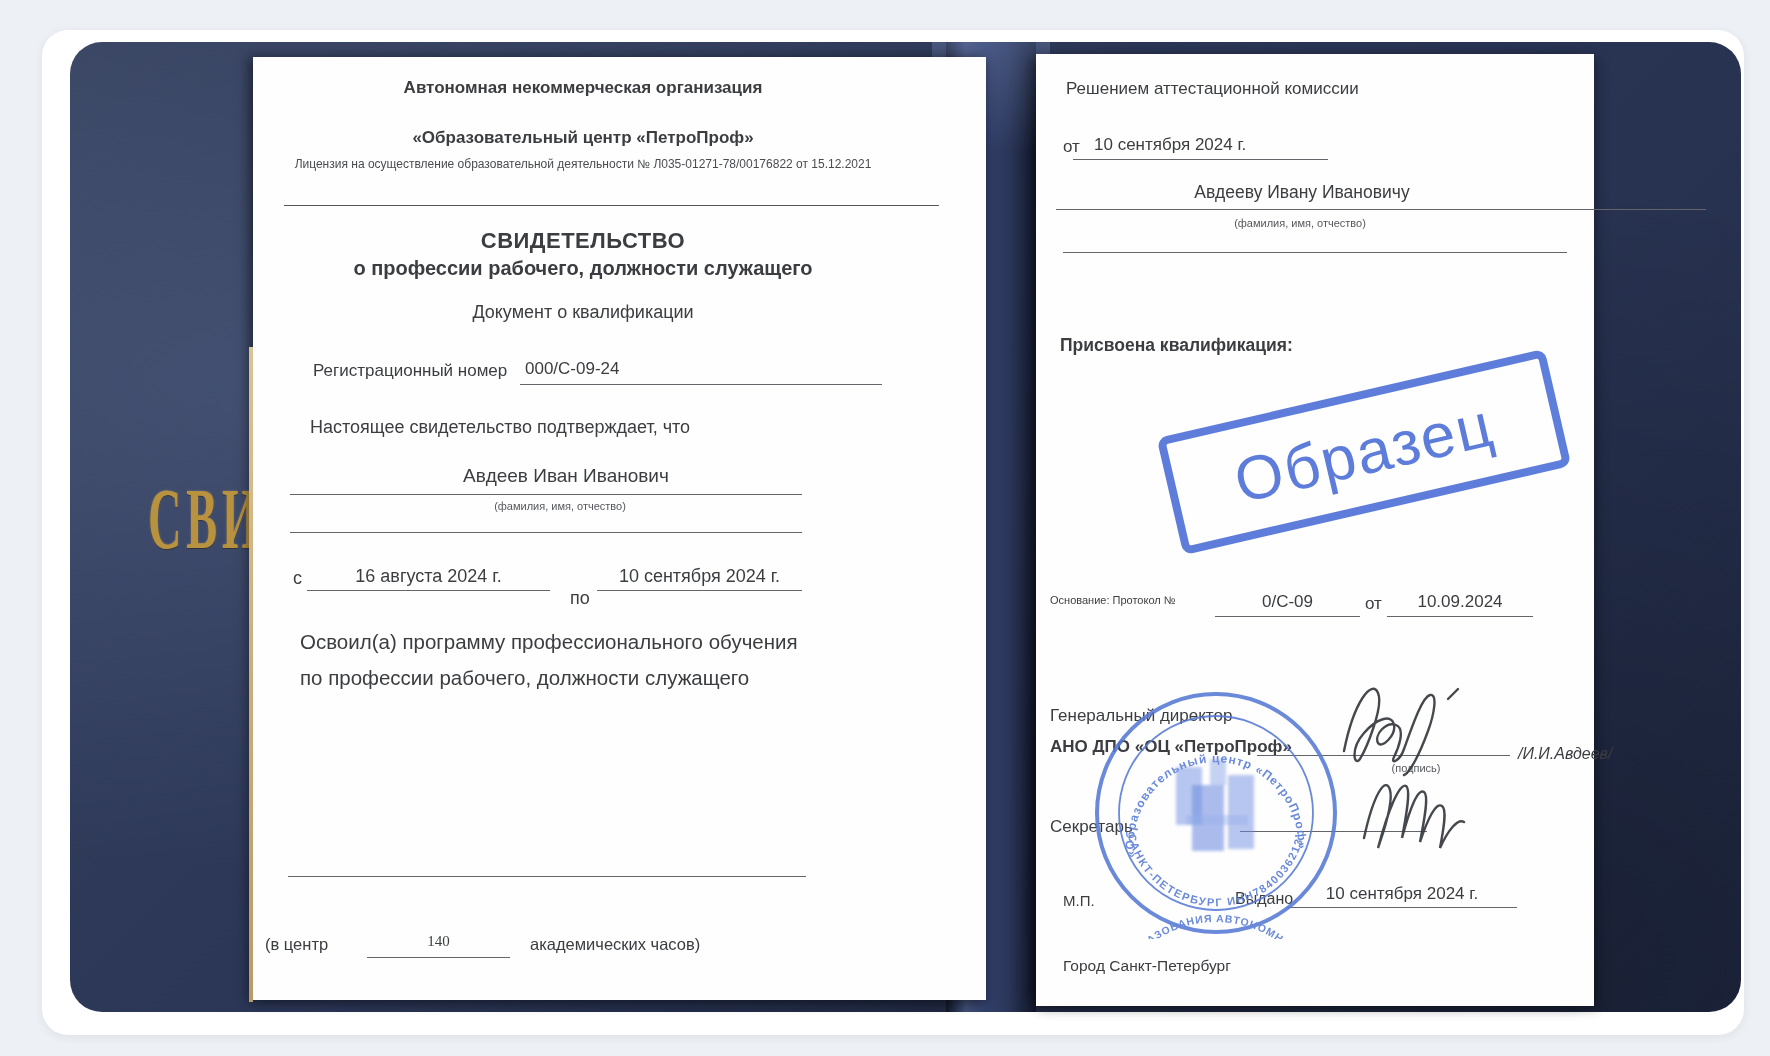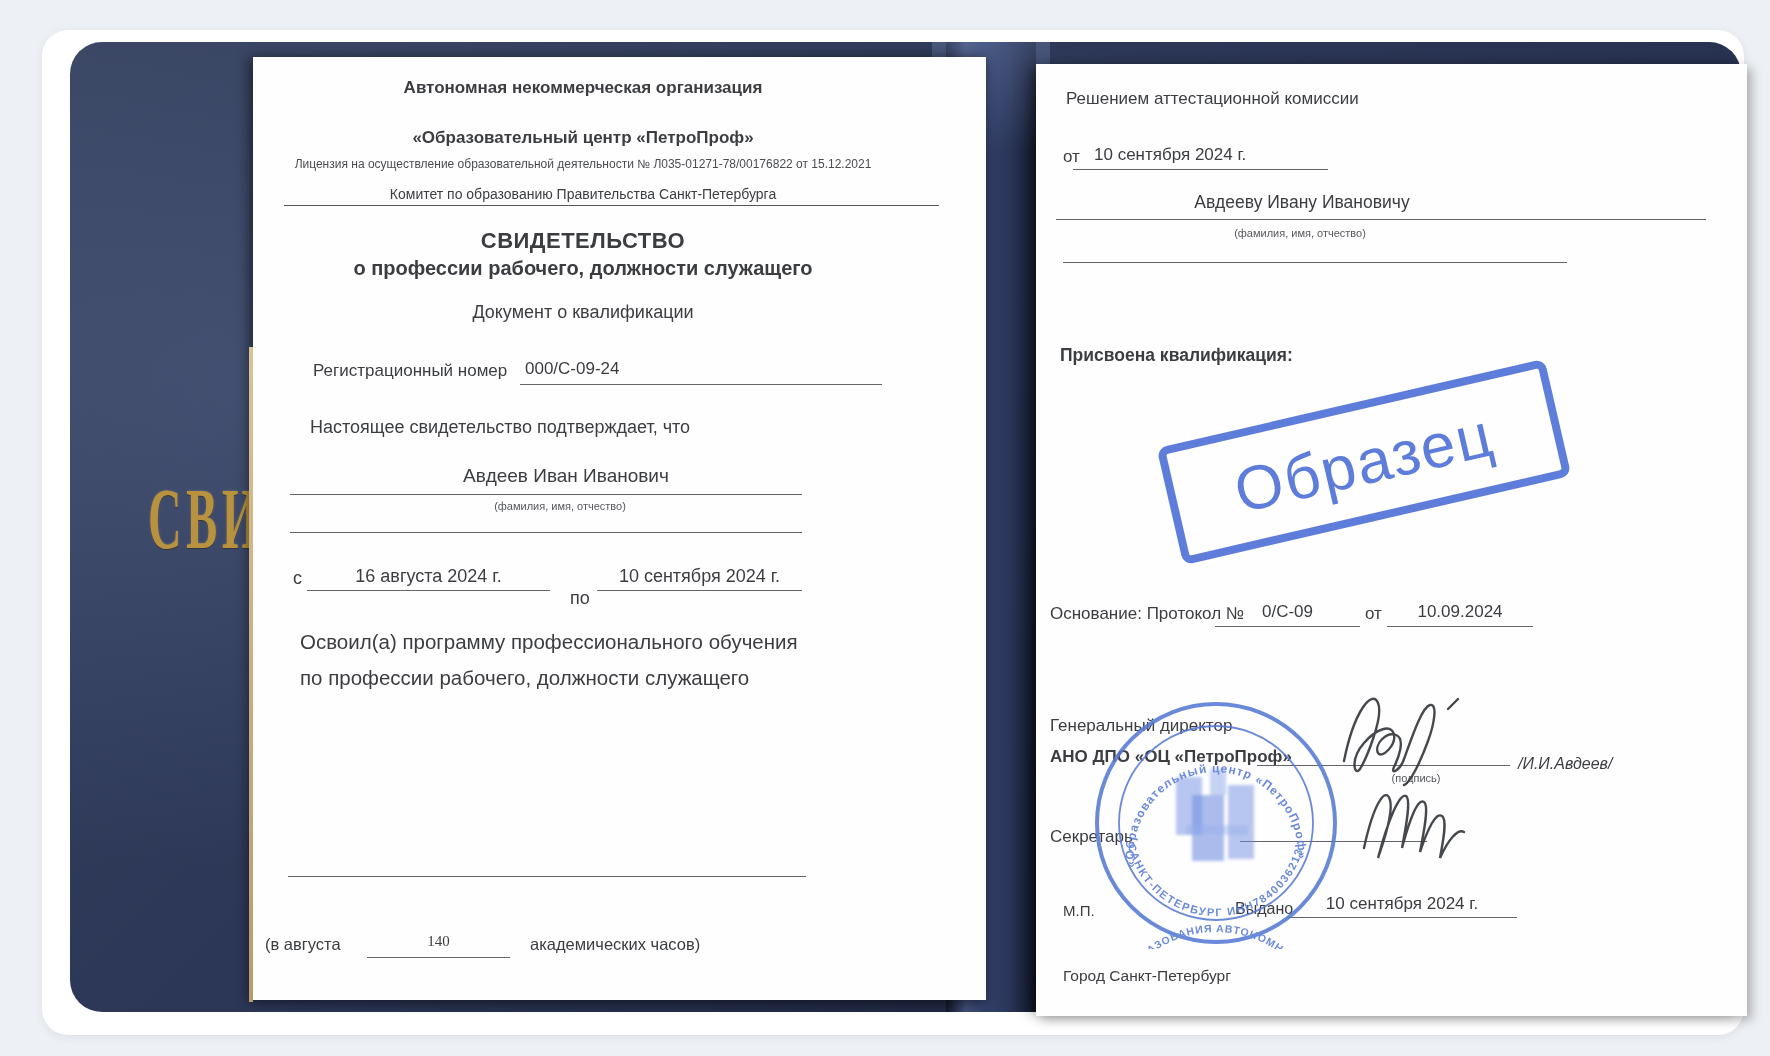--- a/index.html
+++ b/index.html
@@ -18,21 +18,21 @@
           text-shadow:0 1px 1px rgba(0,0,0,.45),0 0 2px rgba(255,224,150,.35);}
   .spine{position:absolute;left:946px;top:42px;width:90px;height:970px;z-index:1;
          background:linear-gradient(90deg,rgba(5,8,18,.55) 0%, #414f78 22%, #32406a 45%, #2a3558 70%, rgba(8,12,26,.65) 100%);}
   .spine:before{content:"";position:absolute;left:-14px;top:0;width:118px;height:110px;
          background:linear-gradient(180deg,rgba(120,140,190,.35),rgba(120,140,190,0));}
   .page{position:absolute;background:#fefefe;z-index:2;}
   .page-left{left:253px;top:57px;width:693px;height:943px;
          box-shadow:-5px 0 12px rgba(0,0,0,.38),0 4px 10px rgba(0,0,0,.25);padding-left:40px;}
   .page-left:before{content:"";position:absolute;left:-4px;top:290px;bottom:-2px;width:4px;
          background:linear-gradient(180deg,#d9c294,#b99b66);}
-  .page-right{left:1036px;top:64px;width:711px;height:952px;
+  .page-right{left:1036px;top:54px;width:558px;height:952px;
          box-shadow:-9px 0 14px -4px rgba(0,0,0,.45),5px 4px 10px rgba(0,0,0,.25);}
   .t{position:absolute;white-space:nowrap;}
   .b{font-weight:bold;}
   .c{text-align:center;}
   .ln{position:absolute;height:0;border-top:1.6px solid #63656a;}
   .rule{position:absolute;height:0;border-top:1.8px solid #55575c;}
   .small{font-size:11px;color:#56585d;}
   .sample-stamp{position:absolute;left:129px;top:338px;width:382px;height:104px;z-index:3;
         border:8px solid #5274d8;border-radius:10px;display:flex;align-items:center;justify-content:center;
         transform:rotate(-13deg);color:#5274d8;font-size:62px;letter-spacing:2px;opacity:.93;}
@@ -45,21 +45,20 @@
   <div class="card"></div>
 
   <div class="cover"></div>
   <div class="emboss">СВИ</div>
   <div class="spine"></div>
 
   <div class="page page-left">
     <div class="t b c" style="left:0;width:660px;top:21px;font-size:17px;">Автономная некоммерческая организация</div>
     <div class="t b c" style="left:0;width:660px;top:71px;font-size:17px;">«Образовательный центр «ПетроПроф»</div>
     <div class="t c" style="left:0;width:660px;top:100px;font-size:12px;color:#4a4c50;">Лицензия на осуществление образовательной деятельности № Л035-01271-78/00176822 от 15.12.2021</div>
-    <div class="t c" style="left:0;width:660px;top:129px;font-size:14px;">Комитет по образованию Правительства Санкт-Петербурга</div>
     <div class="rule" style="left:31px;width:655px;top:148px;"></div>
 
     <div class="t b c" style="left:0;width:660px;top:171px;font-size:22px;letter-spacing:.5px;">СВИДЕТЕЛЬСТВО</div>
     <div class="t b c" style="left:0;width:660px;top:200px;font-size:20px;">о профессии рабочего, должности служащего</div>
     <div class="t c" style="left:0;width:660px;top:245px;font-size:18px;">Документ о квалификации</div>
 
     <div class="t" style="left:60px;top:304px;font-size:17px;">Регистрационный номер</div>
     <div class="t" style="left:272px;top:302px;font-size:17px;">000/С-09-24</div>
     <div class="ln" style="left:267px;width:362px;top:327px;"></div>
 
@@ -75,21 +74,21 @@
     <div class="ln" style="left:54px;width:243px;top:533px;"></div>
     <div class="t" style="left:317px;top:531px;font-size:18px;">по</div>
     <div class="t c" style="left:344px;width:205px;top:509px;font-size:18px;">10 сентября 2024 г.</div>
     <div class="ln" style="left:344px;width:205px;top:533px;"></div>
 
     <div class="t" style="left:47px;top:609px;font-size:20.5px;">по профессии рабочего, должности служащего</div>
     <div class="t" style="left:47px;top:573px;font-size:20.5px;">Освоил(а) программу профессионального обучения</div>
 
     <div class="ln" style="left:35px;width:518px;top:819px;"></div>
 
-    <div class="t" style="left:12px;top:878px;font-size:16.5px;">(в августа</div>
+    <div class="t" style="left:12px;top:878px;font-size:16.5px;">(в центр</div>
     <div class="t c" style="left:114px;width:143px;top:876px;font-size:15px;font-family:Liberation Serif, serif;">140</div>
     <div class="ln" style="left:114px;width:143px;top:900px;"></div>
     <div class="t" style="left:277px;top:878px;font-size:16.5px;">академических часов)</div>
   </div>
 
   <div class="page page-right">
     <div class="t" style="left:30px;top:25px;font-size:17px;">Решением аттестационной комиссии</div>
 
     <div class="t" style="left:27px;top:83px;font-size:17px;">от</div>
     <div class="t" style="left:58px;top:81px;font-size:17px;">10 сентября 2024 г.</div>
@@ -99,21 +98,21 @@
     <div class="ln" style="left:20px;width:650px;top:155px;"></div>
     <div class="t c small" style="left:0;width:528px;top:163px;">(фамилия, имя, отчество)</div>
     <div class="ln" style="left:27px;width:504px;top:198px;"></div>
 
     <div class="t b" style="left:24px;top:281px;font-size:17.5px;">Присвоена квалификация:</div>
 
     <div class="sample-stamp">
       <span>Образец</span>
     </div>
 
-    <div class="t" style="left:14px;top:540px;font-size:17px;">Основание: Протокол №</div>
+    <div class="t" style="left:14px;top:540px;font-size:11px;">Основание: Протокол №</div>
     <div class="t c" style="left:179px;width:145px;top:538px;font-size:17px;">0/С-09</div>
     <div class="ln" style="left:179px;width:145px;top:562px;"></div>
     <div class="t" style="left:329px;top:540px;font-size:17px;">от</div>
     <div class="t c" style="left:351px;width:146px;top:538px;font-size:17px;">10.09.2024</div>
     <div class="ln" style="left:351px;width:146px;top:562px;"></div>
 
     <div class="t" style="left:14px;top:636px;font-size:17px;margin-top:16px;">Генеральный директор</div>
     <div class="t b" style="left:14px;top:683px;font-size:17px;">АНО ДПО «ОЦ «ПетроПроф»</div>
     <div class="ln" style="left:221px;width:253px;top:701px;"></div>
     <div class="t c small" style="left:330px;width:100px;top:708px;">(подпись)</div>

